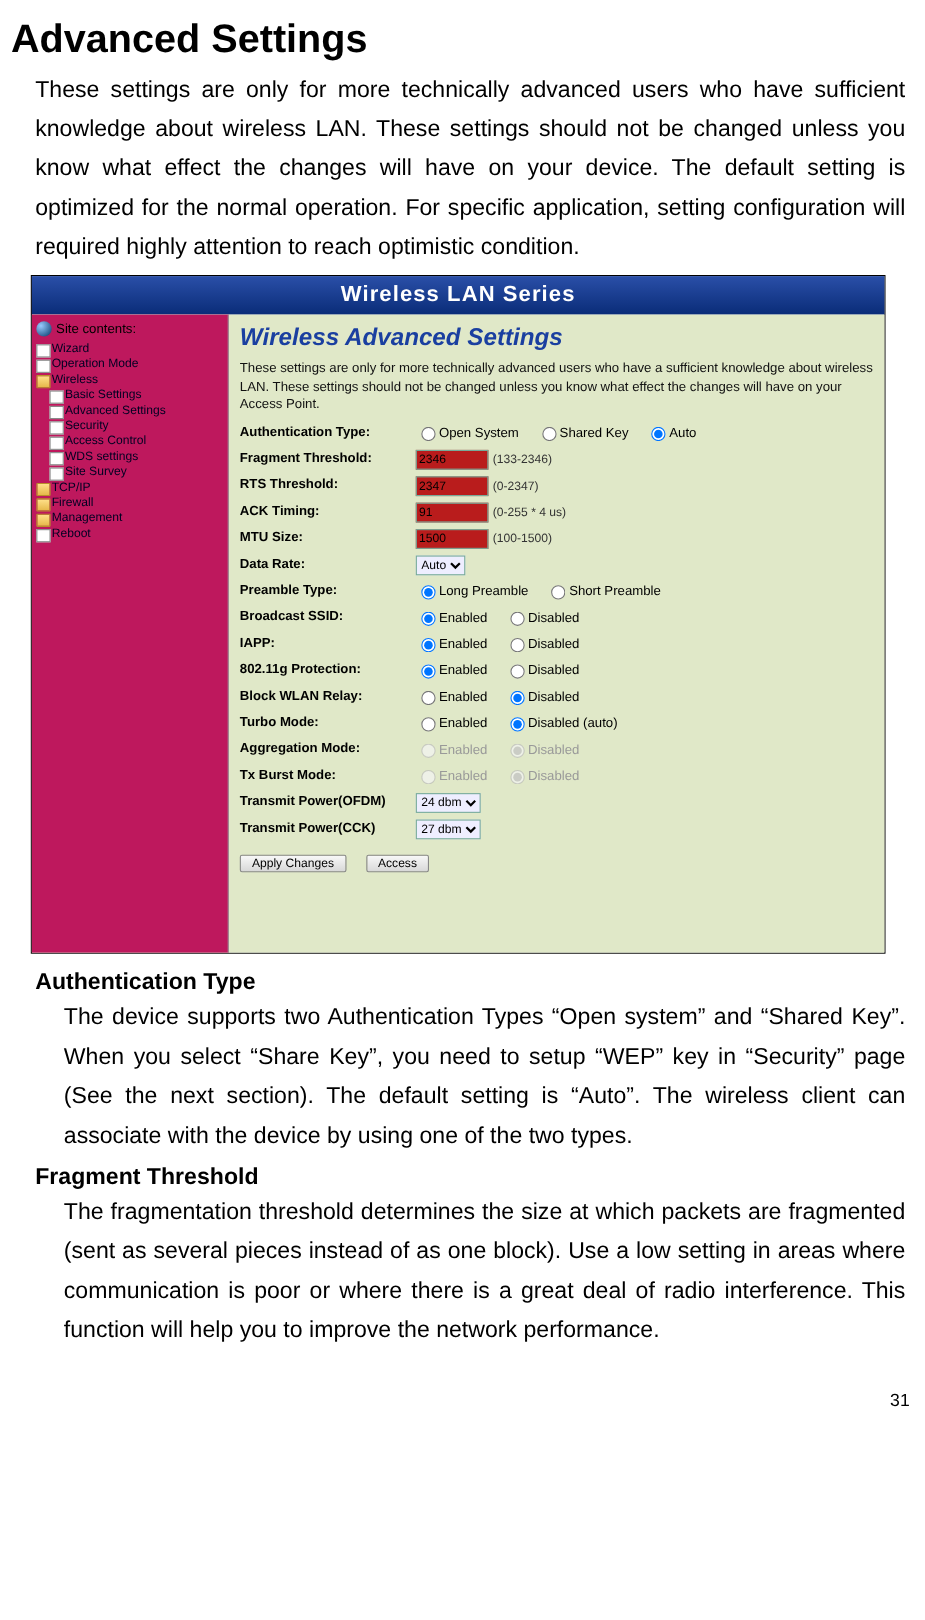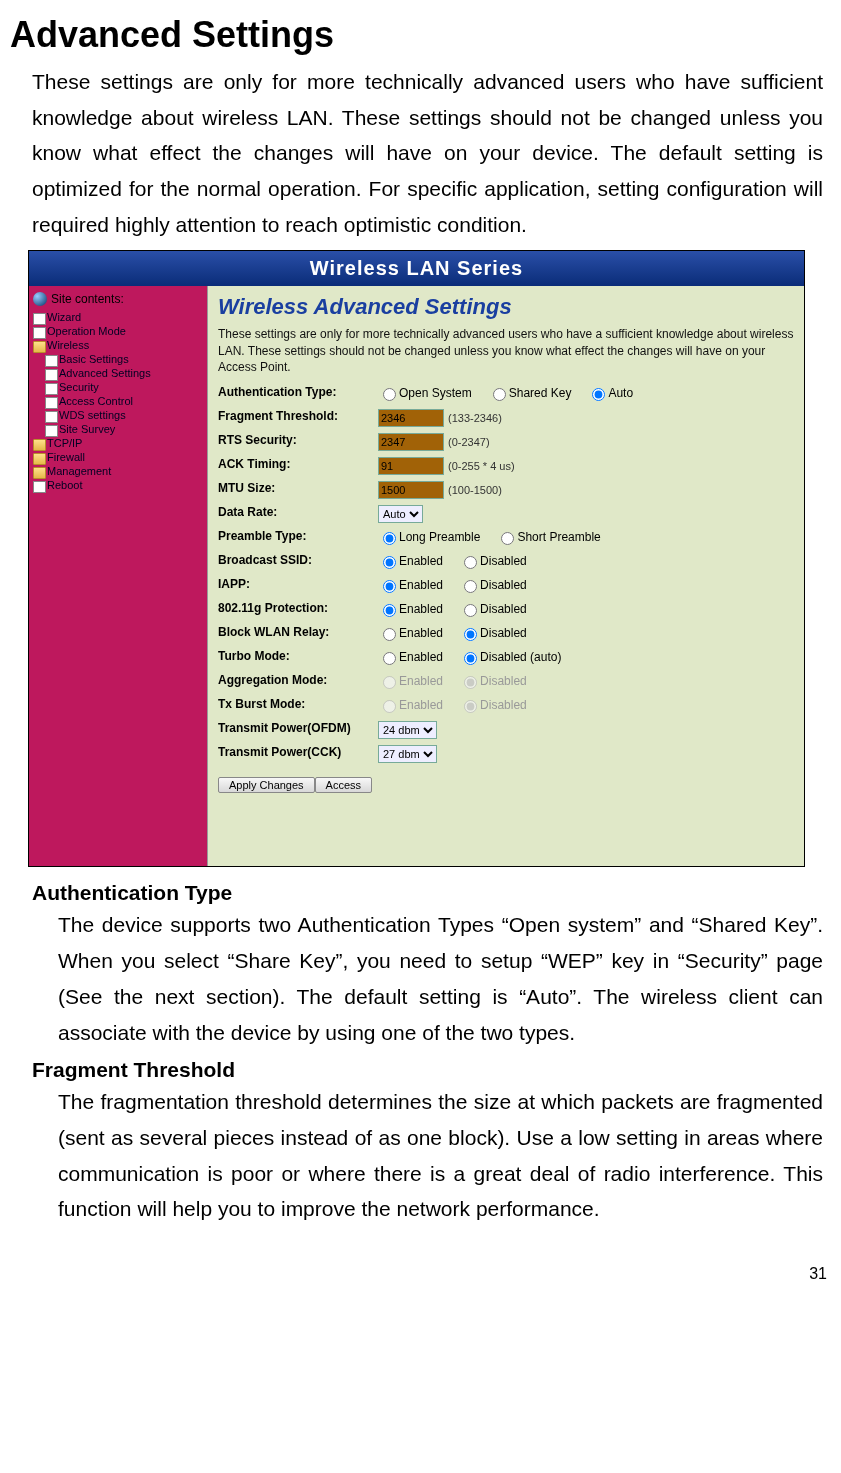--- a/index.html
+++ b/index.html
@@ -22,26 +22,26 @@
   .tree .sub{margin-left:12px}
   .tree .sub li::before{background:#fff}
   .tree a{color:#002;text-decoration:none}
   .main{flex:1;padding:8px 10px}
   .mtitle{color:#1a3fa0;font-size:22px;font-weight:bold;font-style:italic;margin-bottom:6px}
   .mdesc{font-size:12px;color:#111;margin-bottom:10px;line-height:1.35}
   .frm{font-size:12px}
   .row{display:flex;align-items:flex-start;margin:2px 0;min-height:22px}
   .lbl{width:160px;font-weight:bold}
   .val{display:flex;align-items:center;gap:4px}
-  .txt{width:60px;height:16px;border:1px solid #7a9;background:#a16207;font-size:11px;padding:0 2px}
+  .txt{width:60px;height:16px;border:1px solid #7a9;background:#b91c1c;font-size:11px;padding:0 2px}
   .sel{height:18px;border:1px solid #7a9;background:#eef;font-size:11px}
   .hint{font-size:11px;color:#333}
   .rad{display:inline-flex;align-items:center;margin-right:12px;font-size:12px}
   .rad input{margin-right:3px}
-  .btns{margin-top:10px;display:flex;gap:0}
+  .btns{margin-top:10px;display:flex;gap:18px}
   .btn{font-size:11px;padding:1px 10px;background:linear-gradient(#f8f8f8,#d8d8d8);border:1px solid #888;border-radius:2px;cursor:pointer}
   .sect-h{font-size:21px;font-weight:bold;margin:6px 0 2px 22px}
   .sect-p{font-size:21px;line-height:1.7;text-align:justify;margin:0 0 8px 48px}
   .pagenum{text-align:right;font-size:16px;padding:20px 14px 6px 0}
 </style>
 </head>
 <body>
 
 <div class="page">
   <h1>Advanced Settings</h1>
@@ -101,21 +101,21 @@
 
           <div class="row">
             <div class="lbl">Fragment Threshold:</div>
             <div class="val">
               <input class="txt" value="2346" style="">
               <span class="hint">(133-2346)</span>
             </div>
           </div>
 
           <div class="row">
-            <div class="lbl">RTS Security:</div>
+            <div class="lbl">RTS Threshold:</div>
             <div class="val">
               <input class="txt" value="2347" style="">
               <span class="hint">(0-2347)</span>
             </div>
           </div>
 
 
           <div class="row">
             <div class="lbl">ACK Timing:</div>
             <div class="val">

